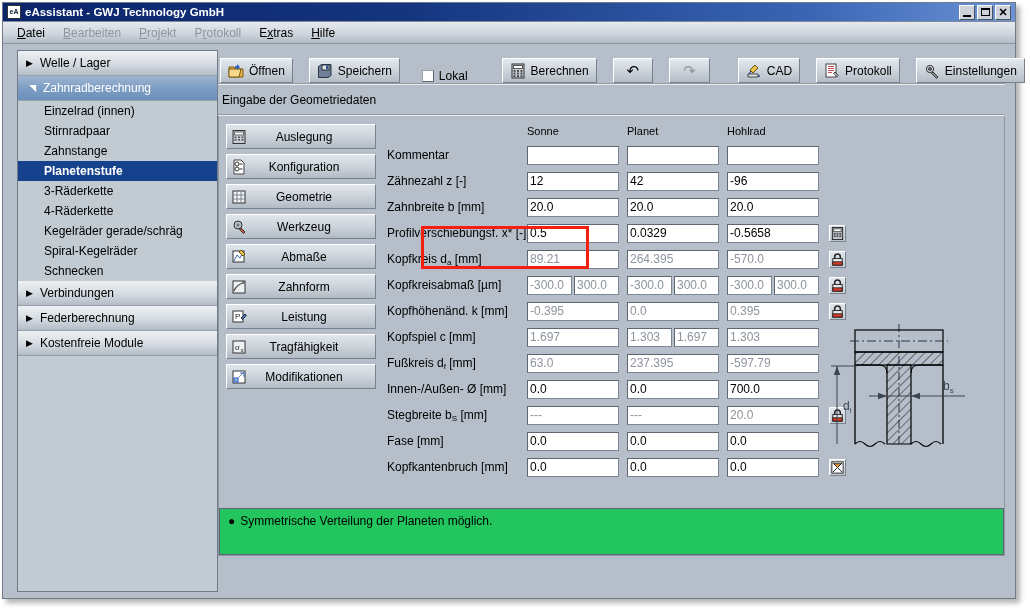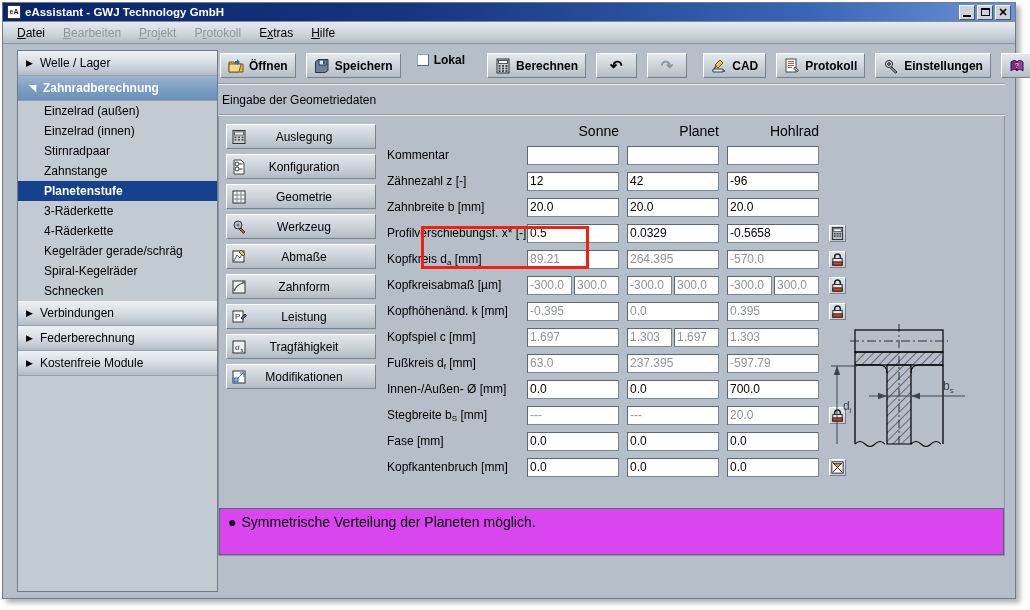--- a/index.html
+++ b/index.html
@@ -75,45 +75,44 @@
     overflow:hidden;
   }
   .tree-group {
     height:25px; display:flex; align-items:center; padding-left:8px;
     background:linear-gradient(to bottom,#eef1f4 0%,#d7dde3 50%,#b3bcc6 100%);
     border-bottom:1px solid #97a1ab;
     font-size:12px; color:#000;
   }
   .tree-group.active {
     background:linear-gradient(to bottom,#9fb4d0 0%,#7d9ec4 50%,#6b90bb 100%);
-    color:#ffffff; font-weight:bold;padding-left:11px;
+    color:#ffffff; font-weight:normal;padding-left:11px;
   }
   .tri { margin-right:7px; font-size:9px; line-height:1; }
   .tri.closed::before { content:"\25B6"; }
   .tri.open::before { content:"\25E2"; display:inline-block; transform:rotate(-90deg); }
   .tree-leaf {
     height:20px; display:flex; align-items:center; padding-left:26px;
     font-size:12px; color:#000; background:#c2cad2;
   }
   .tree-leaf.selected {
     background:#16418c; color:#ffffff; font-weight:bold;
   }
 
   
   #content {
     position:absolute; left:215px; top:6px; right:10px; height:542px;
     background:#b6bfc9;
   }
 
   
   #toolbar {
-    height:35px; display:flex; align-items:flex-start; gap:6px;
+    height:35px; display:flex; align-items:flex-end; gap:12px;
     padding:3px 2px 0 2px;
     border-bottom:2px groove #e9edf1;
-    font-weight:bold;
   }
   .tb-btn {
     height:25px; display:flex; align-items:center; gap:5px;
     padding:0 7px; margin-right:4px;
     background:linear-gradient(to bottom,#e4e9ee 0%,#cdd4db 50%,#b4bdc6 100%);
     border:1px solid #ffffff; border-right-color:#77828d; border-bottom-color:#77828d;
     font-size:12px; color:#000; white-space:nowrap;
   }
   .tb-btn.disabled { color:#8e949b; }
   .tb-sep { width:9px; }
@@ -146,21 +145,21 @@
   }
   .nav-btn .ic { margin-left:4px; }
   .nav-btn span.lbl { flex:1; text-align:center; padding-right:14px; }
 
   
   #form {
     position:absolute; left:168px; top:4px; right:0; top:4px;
   }
   .col-heads { display:flex; height:22px; align-items:center; }
   .lbl-col { width:140px; }
-  .val-col { width:92px; text-align:right; font-size:14px; margin-right:8px; }
+  .val-col { width:92px; text-align:left; font-size:11px; margin-right:8px; }
   .frow { display:flex; align-items:center; height:26px; }
   .frow .flabel {
     width:140px; font-size:12px; color:#000; white-space:nowrap;
   }
   .frow .flabel sub { font-size:8px; vertical-align:-2px; }
   .cell { width:92px; margin-right:8px; display:flex; gap:2px; }
   .fld {
     height:19px; flex:1; min-width:0;
     background:#ffffff;
     border:1px solid #7b8792; border-top-color:#5d6772; border-left-color:#5d6772;
@@ -176,22 +175,22 @@
     position:relative;
   }
   .spacer17 { width:19px; flex:0 0 19px; }
 
   
   #drawing { position:absolute; right:14px; top:200px; width:165px; height:145px; }
 
   
   #message-box {
     position:absolute; left:0; right:0; bottom:0; height:47px;
-    background:#d946ef; border:1px solid #5d6772;
-    padding:5px 8px; font-size:14px; color:#000;
+    background:#22c55e; border:1px solid #5d6772;
+    padding:5px 8px; font-size:12px; color:#000;
   }
   #message-box .bullet { margin-right:5px; }
 
   
   #annotation-box {
     position:absolute; left:203px; top:176px; width:168px; height:43px;
     border:3px solid #f51f10; pointer-events:none; z-index:50;
   }
 
   
@@ -227,23 +226,20 @@
 
     <div id="sidebar">
       <div class="tree-group">
         <span class="tri closed"></span>
         <span>Welle / Lager</span>
       </div>
       <div class="tree-group active">
         <span class="tri open"></span>
         <span>Zahnradberechnung</span>
       </div>
-      <div class="tree-leaf">
-          <span>Einzelrad (außen)</span>
-        </div>
       <div class="tree-leaf">
           <span>Einzelrad (innen)</span>
         </div>
       <div class="tree-leaf">
           <span>Stirnradpaar</span>
         </div>
       <div class="tree-leaf">
           <span>Zahnstange</span>
         </div>
       <div class="tree-leaf selected">

